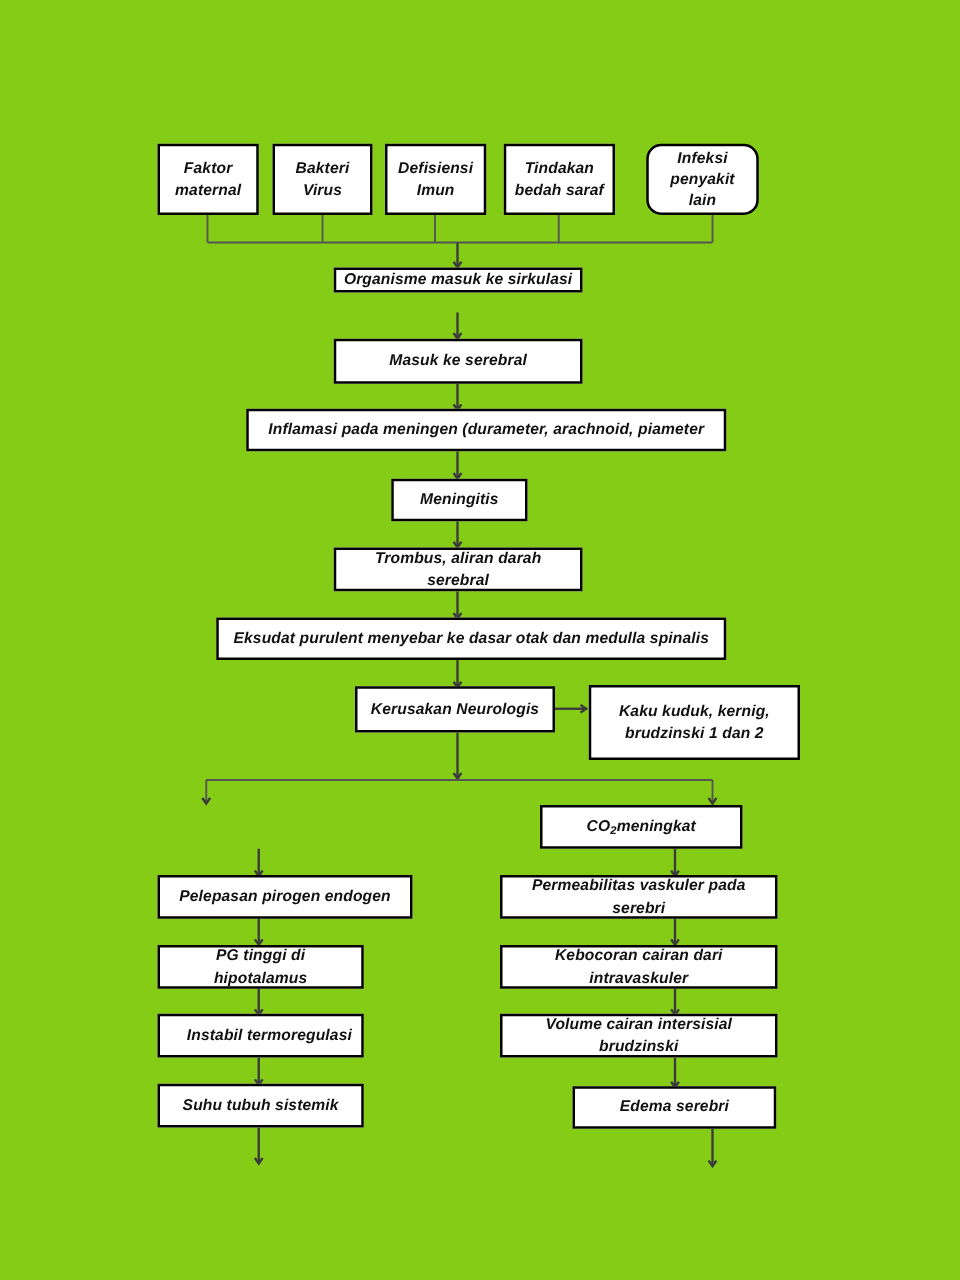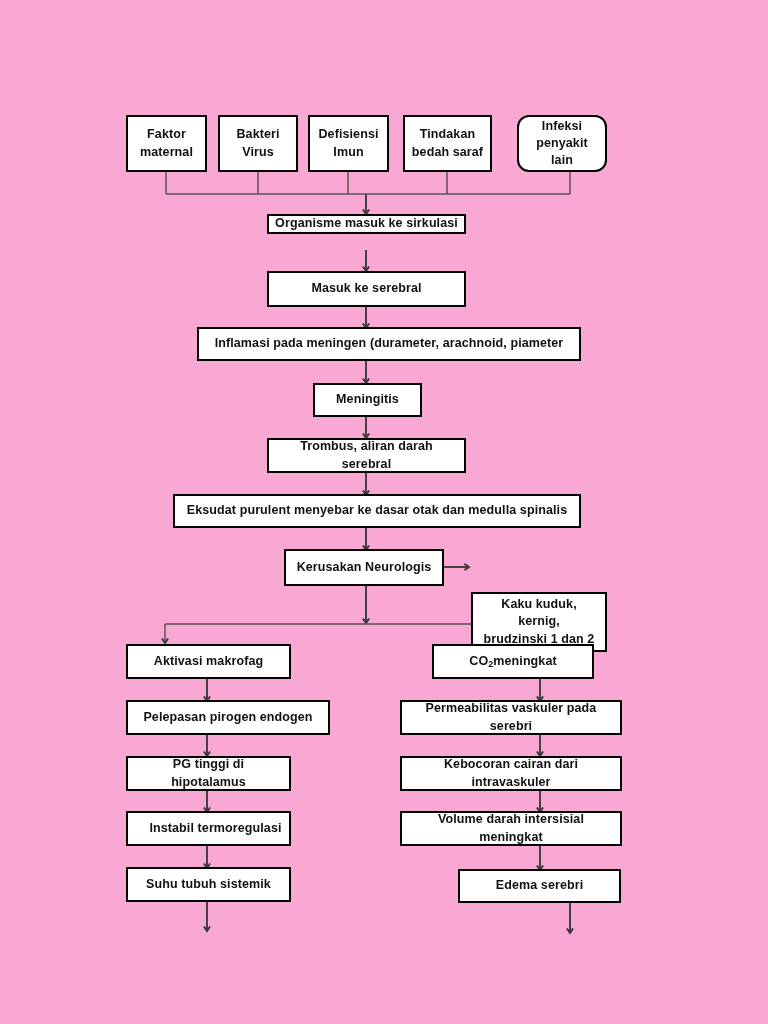--- a/index.html
+++ b/index.html
@@ -5,23 +5,24 @@
 <style>
   html, body {
     margin: 0;
     padding: 0;
     background: #ffffff;
   }
   #canvas {
     position: relative;
     width: 768px;
     height: 1024px;
-    background: #f9a8d4;
+    background: #84cc16;
     font-family: "Liberation Sans", "DejaVu Sans", sans-serif;
     overflow: hidden;
+    font-style: italic;
   }
   .node {
     position: absolute;
     box-sizing: border-box;
     border: 2.4px solid #000000;
     background: #ffffff;
     display: flex;
     align-items: center;
     justify-content: center;
     text-align: center;
@@ -162,44 +163,43 @@
   <div class="node" style="left:197px; top:327px; width:384px; height:34px; font-size:12.5px;">Inflamasi pada meningen (durameter, arachnoid, piameter</div>
 
   <div class="node" style="left:313px; top:383px; width:109px; height:34px; font-size:12.5px;">Meningitis</div>
 
   <div class="node" style="left:267px; top:438px; width:199px; height:35px; font-size:12.5px;">Trombus, aliran darah serebral</div>
 
   <div class="node" style="left:173px; top:494px; width:408px; height:34px; font-size:12.5px;">Eksudat purulent menyebar ke dasar otak dan medulla spinalis</div>
 
   <div class="node" style="left:284px; top:549px; width:160px; height:37px; font-size:12.5px;">Kerusakan Neurologis</div>
 
-  <div class="node" style="left:471px; top:548px; width:136px; height:60px; font-size:12.5px;margin-top:44px;">
+  <div class="node" style="left:471px; top:548px; width:169px; height:60px; font-size:12.5px;">
     <span class="txt">
       <span>Kaku kuduk, kernig,</span>
       <span class="line2">brudzinski 1 dan 2</span>
     </span>
   </div>
 
-  <div class="node" style="left:126px; top:644px; width:165px; height:35px; font-size:12.5px;">Aktivasi makrofag</div>
 
   <div class="node" style="left:126px; top:700px; width:204px; height:35px; font-size:12.5px;">Pelepasan pirogen endogen</div>
 
   <div class="node" style="left:126px; top:756px; width:165px; height:35px; font-size:12.5px;">PG tinggi di hipotalamus</div>
 
   <div class="node" style="left:126px; top:811px; width:165px; height:35px; font-size:12.5px;padding-left:20px;">Instabil termoregulasi</div>
 
   <div class="node" style="left:126px; top:867px; width:165px; height:35px; font-size:12.5px;">Suhu tubuh sistemik</div>
 
   <div class="node" style="left:432px; top:644px; width:162px; height:35px; font-size:12.5px;">
     <span class="txt">
       <span>CO</span><sub>2</sub><span>meningkat</span>
     </span>
   </div>
 
   <div class="node" style="left:400px; top:700px; width:222px; height:35px; font-size:12.5px;">Permeabilitas vaskuler pada serebri</div>
 
   <div class="node" style="left:400px; top:756px; width:222px; height:35px; font-size:12.5px;">Kebocoran cairan dari intravaskuler</div>
 
-  <div class="node" style="left:400px; top:811px; width:222px; height:35px; font-size:12.5px;">Volume darah intersisial meningkat</div>
+  <div class="node" style="left:400px; top:811px; width:222px; height:35px; font-size:12.5px;">Volume cairan intersisial brudzinski</div>
 
   <div class="node" style="left:458px; top:869px; width:163px; height:34px; font-size:12.5px;">Edema serebri</div>
 
 </div>
 
 </body></html>

